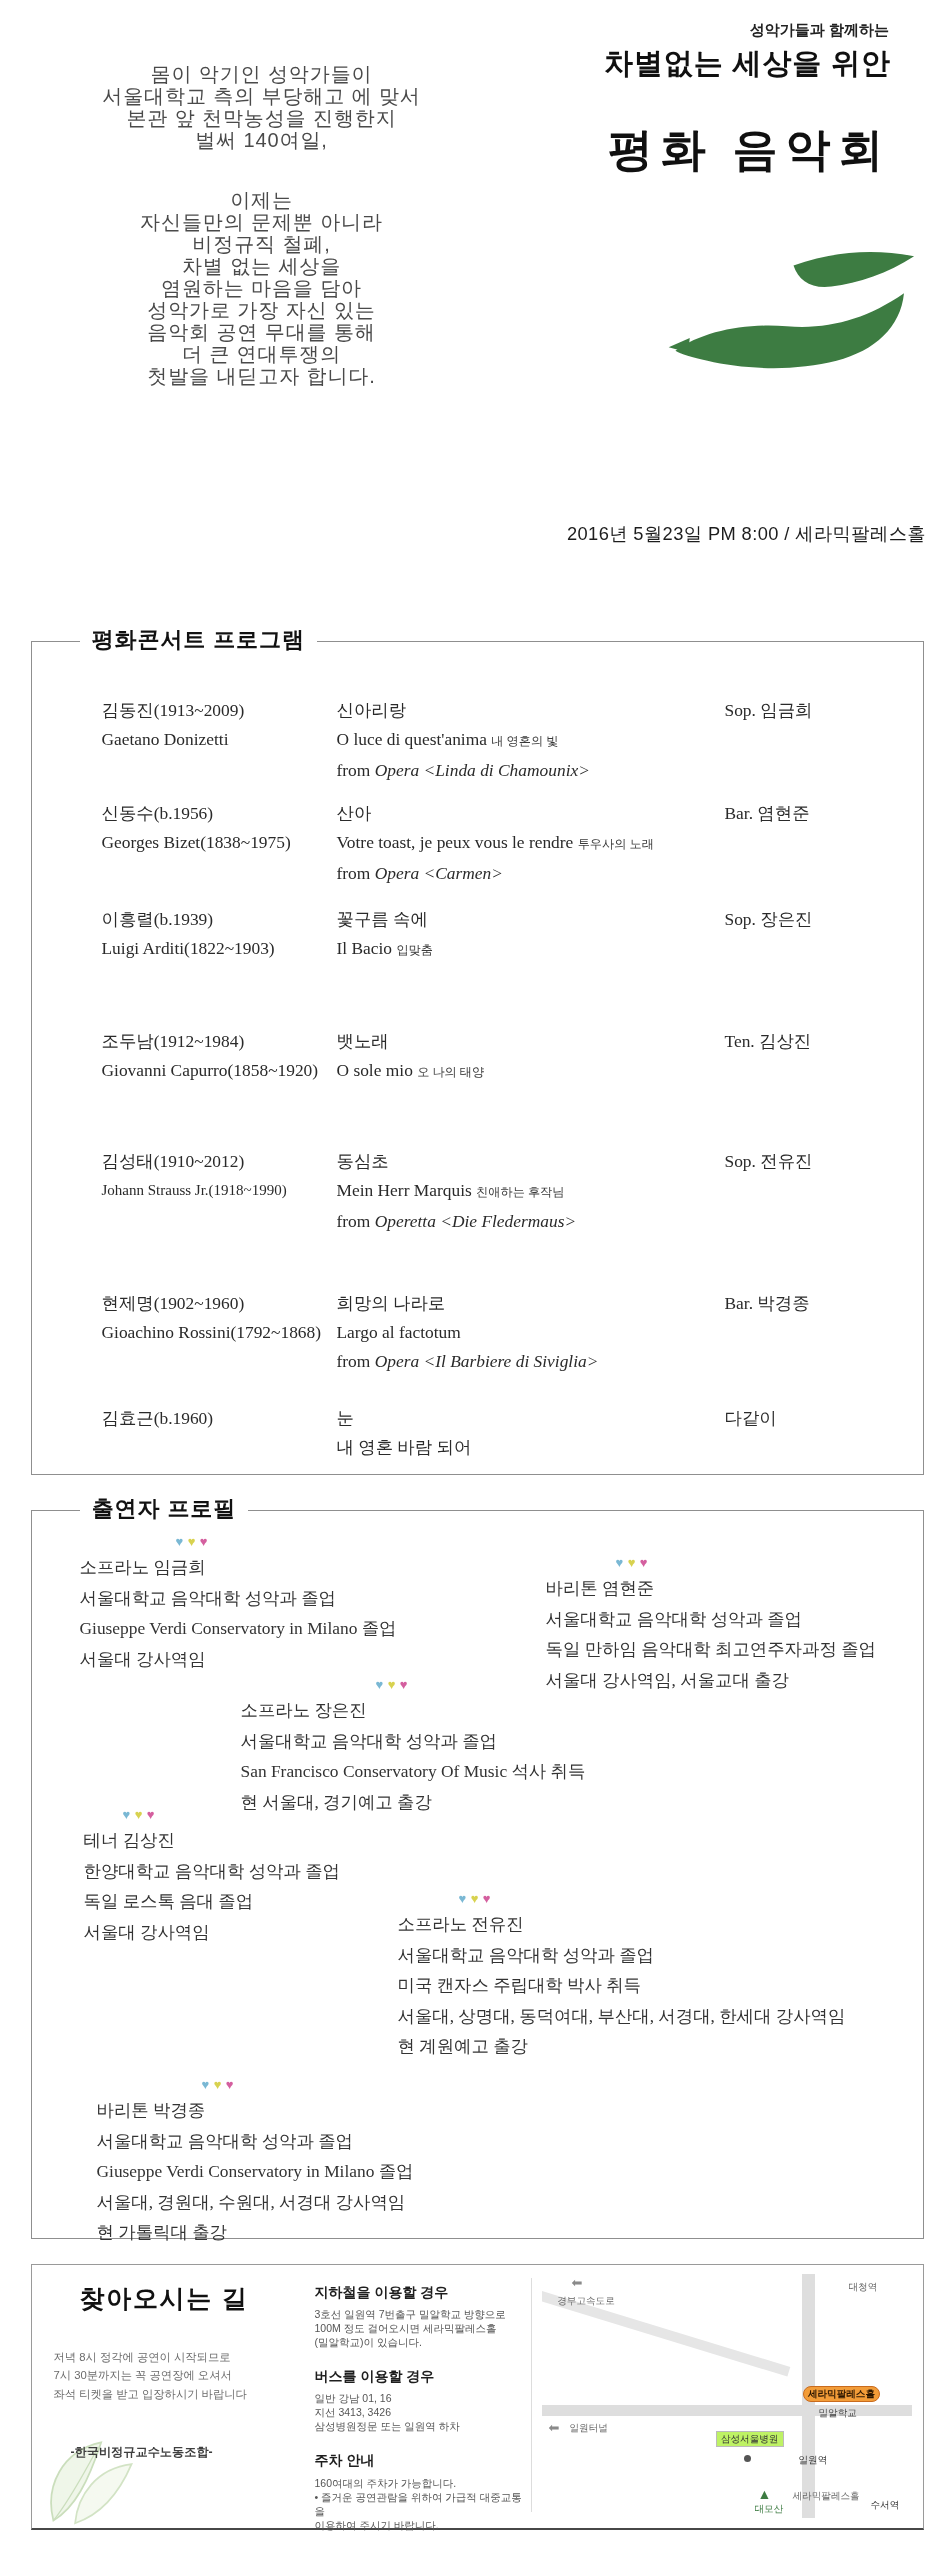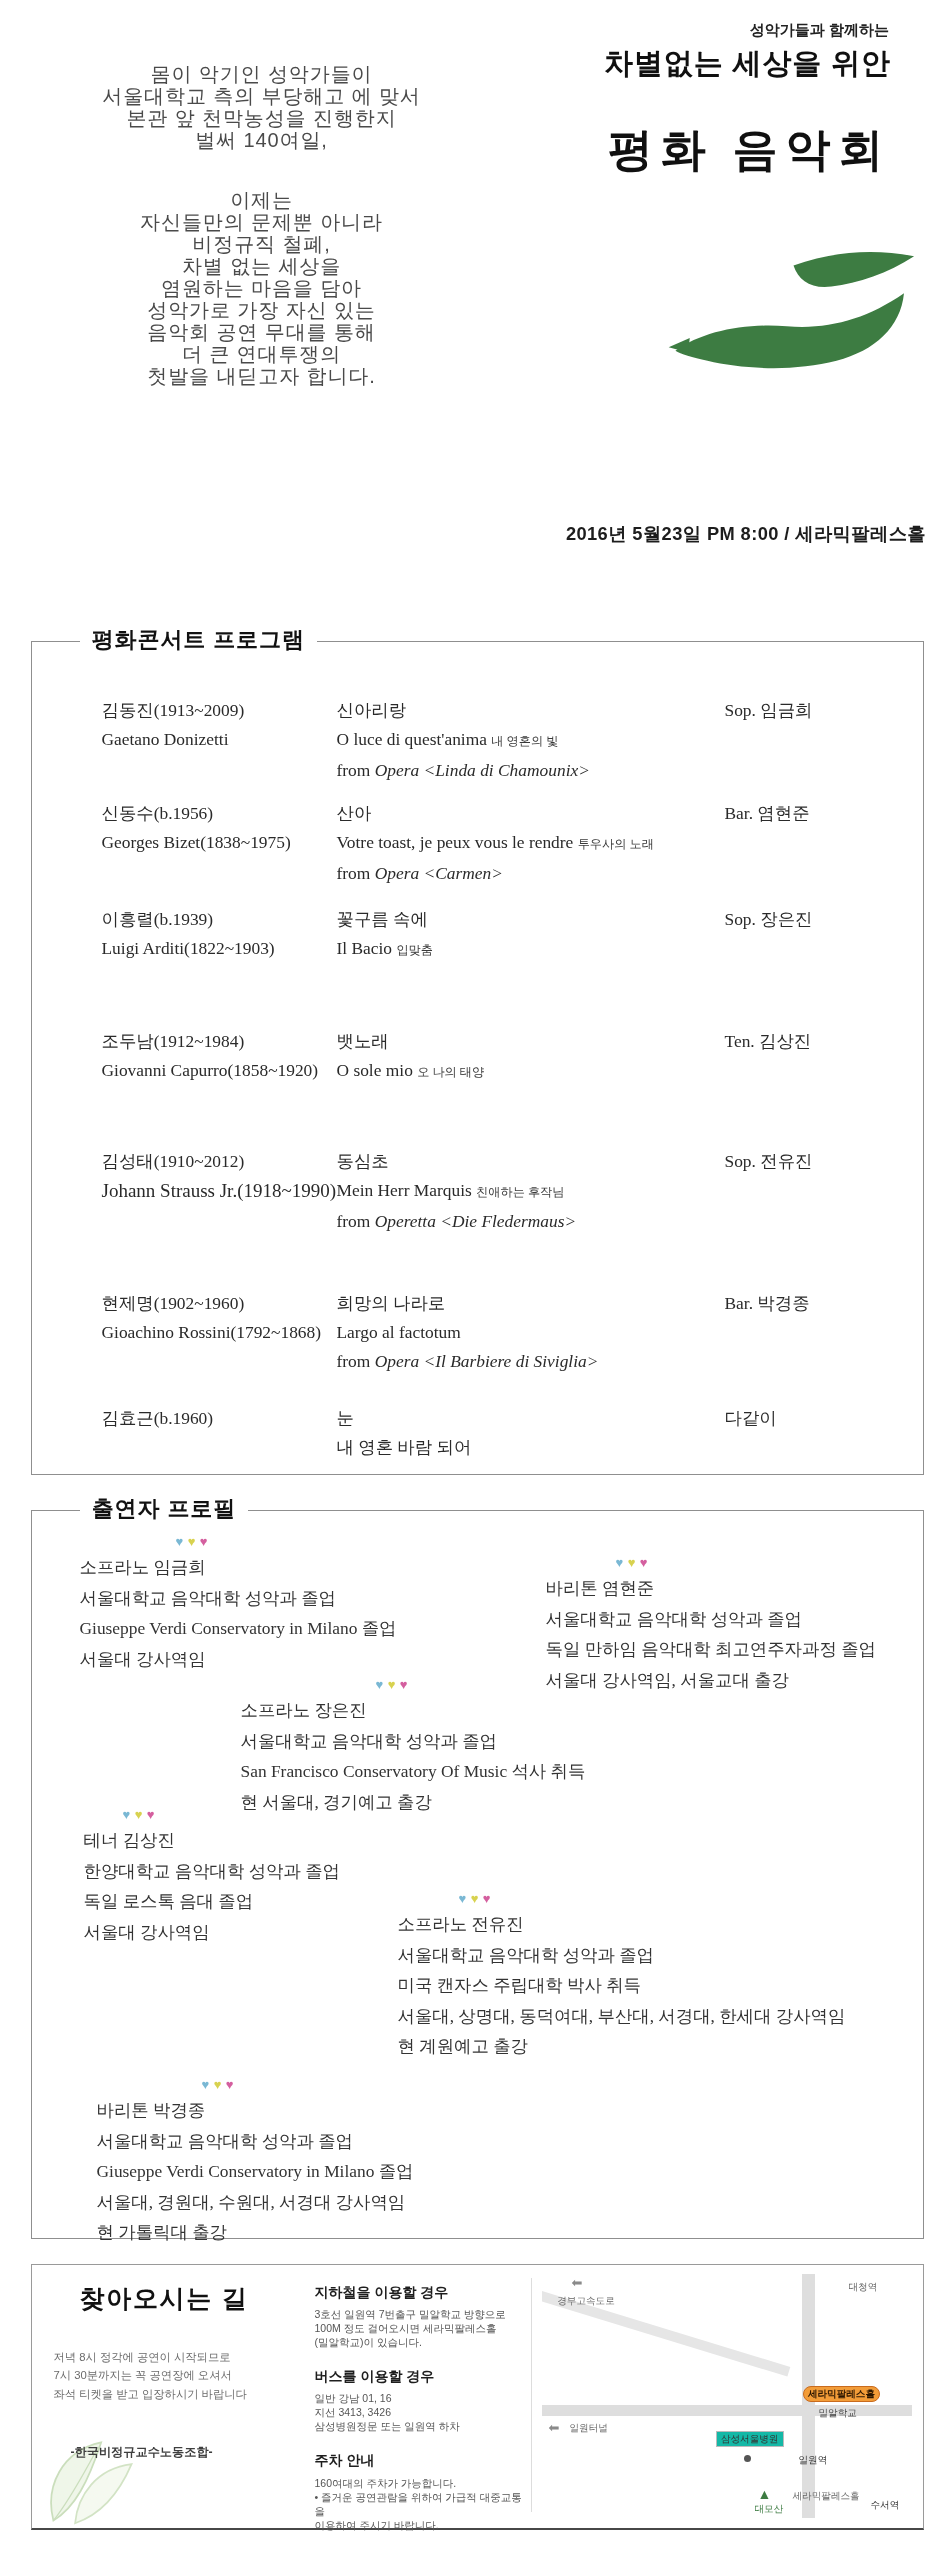--- a/index.html
+++ b/index.html
@@ -12,21 +12,21 @@
          font-size:20px;line-height:22px;color:#4a4a4a;letter-spacing:0.9px;}
   .intro p{margin:0;}
   .intro p + p{margin-top:38px;}
 
   
   .tag-small{right:63px;top:21px;font-size:15px;font-weight:bold;color:#222;}
   .tag-big{right:61px;top:44px;font-size:29px;font-weight:800;color:#101010;letter-spacing:0.9px;}
   .main-title{right:61px;top:120px;font-size:45px;font-weight:bold;color:#101010;
               font-family:"Liberation Serif",serif;letter-spacing:7.8px;}
   .dove{left:667px;top:246px;}
-  .date-line{right:26px;top:521px;font-size:18.3px;font-weight:bold;color:#1d1d1d;letter-spacing:0.4px;}
+  .date-line{right:26px;top:521px;font-size:18.3px;font-weight:normal;color:#1d1d1d;letter-spacing:0.4px;}
 
   
   .fbox{border:1.7px solid #8f8f8f;background:#fff;}
   .fbox .legend{position:absolute;top:-16.6px;left:48px;background:#fff;padding:0 12.2px;
                 font-size:22px;font-weight:bold;color:#111;letter-spacing:0.9px;}
 
   
   .program-box{left:30.5px;top:641px;width:891px;height:832px;}
   .prow{position:absolute;width:863px;font-family:"Liberation Serif",serif;
         font-size:17.4px;line-height:29px;color:#2a2a2a;}
@@ -51,21 +51,21 @@
   .f-org{left:39px;top:179px;font-size:12.2px;font-weight:bold;color:#3e3e3e;}
   .f-col{left:283px;top:19px;width:209px;}
   .f-head{font-size:14px;font-weight:bold;color:#1e1e1e;margin:0 0 5.2px 0;}
   .f-body{font-size:10.5px;line-height:14px;color:#555;margin:0 0 19px 0;}
   .f-sep{left:499px;top:13px;width:0.9px;height:234px;background:#ddd;}
 
   
   .map{left:510px;top:8.7px;width:370px;height:244px;overflow:hidden;}
   .road{position:absolute;background:#dedede;}
   .map-label{position:absolute;font-size:9.6px;color:#666;white-space:nowrap;}
-  .poi{position:absolute;font-size:9.6px;color:#333;background:#14b8a6;border:0.9px solid #bbb;
+  .poi{position:absolute;font-size:9.6px;color:#333;background:#bef264;border:0.9px solid #bbb;
        padding:0.9px 4.4px;white-space:nowrap;}
   .poi-hall{background:#f29c38;border:0.9px solid #c96b1e;color:#2b1600;font-weight:bold;}
   .dot{position:absolute;width:7.8px;height:7.8px;border-radius:50%;background:#555;}
   .mt{position:absolute;color:#3d7c42;font-size:14px;line-height:12.2px;}
   .arrow{color:#8a8a8a;font-size:13px;}
 </style>
 </head>
 <body>
 
 <div class="page">
@@ -149,21 +149,21 @@
       <div class="c-piece">
         <div>뱃노래</div>
         <div><span>O sole mio</span> <span class="note">오 나의 태양</span></div>
       </div>
       <div class="c-performer">Ten. 김상진</div>
     </div>
 
     <div class="prow" style="top:505px;">
       <div class="c-composer">
         <div>김성태(1910~2012)</div>
-        <div style="font-size:19px;">Johann Strauss Jr.(1918~1990)</div>
+        <div style="font-size:15px;">Johann Strauss Jr.(1918~1990)</div>
       </div>
       <div class="c-piece">
         <div>동심초</div>
         <div><span>Mein Herr Marquis</span> <span class="note">친애하는 후작님</span></div>
         <div><span>from</span> <span class="fromit">Operetta &lt;Die Fledermaus&gt;</span></div>
       </div>
       <div class="c-performer">Sop. 전유진</div>
     </div>
 
     <div class="prow" style="top:647px;">

